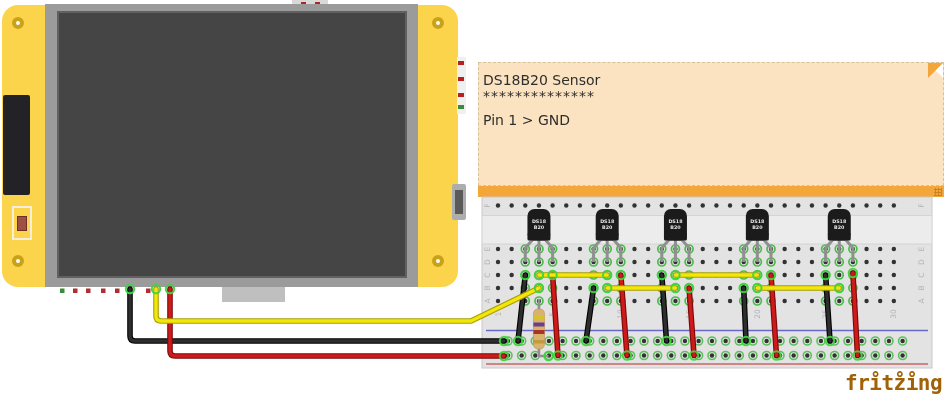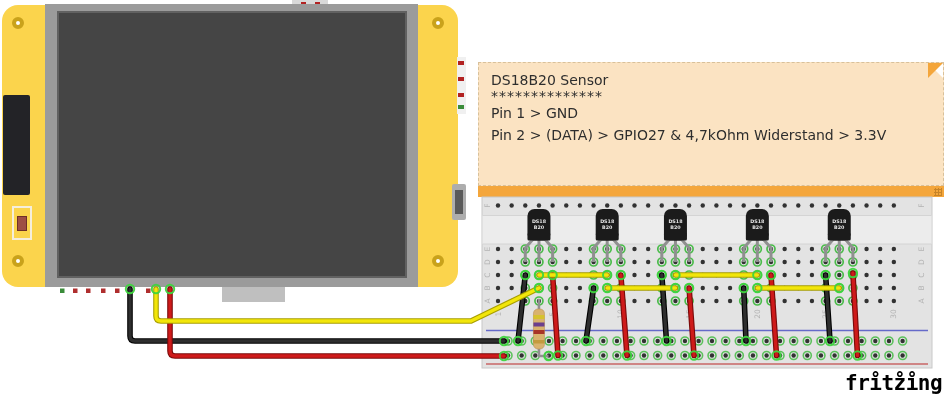--- a/index.html
+++ b/index.html
@@ -34,42 +34,42 @@
   .side-strip { position:absolute; left:457px; top:57px; width:9px; height:57px; background:#F0F0F0; }
   .side-strip .pin { position:absolute; left:1px; width:6px; height:4px; }
   .usb { position:absolute; left:452px; top:184px; width:14px; height:36px; background:#ADADAD; border-radius:2px; }
   .usb .usb-inner { position:absolute; left:3px; top:6px; width:8px; height:24px; background:#5A5A5A; }
   .tab-bottom { position:absolute; left:222px; top:287px; width:63px; height:15px; background:#BFBFBF; }
 
   
   .note {
     position:absolute; left:478px; top:62px; width:466px; height:124px;
     border:1px dashed #D8C09A;
-    padding:9px 0 0 12px; color:#2E2E2E;
+    padding:9px 0 0 4px; color:#2E2E2E;
   }
   .note-title { font-size:14px; line-height:17px; }
   .note-sep   { font-size:14px; line-height:14px; letter-spacing:1px; }
-  .note-lines { }
+  .note-lines { margin-top:7px; }
   .note-line  { font-size:14px; line-height:21.5px; white-space:nowrap; }
   .note-fold-notch { position:absolute; right:0; top:0; width:0; height:0;
     border-top:15px solid #ffffff; border-left:15px solid transparent; }
   .note-fold { position:absolute; right:0; top:0; width:0; height:0;
     border-left:15px solid transparent; border-bottom:15px solid transparent; }
   .note-bar { position:absolute; left:478px; top:186px; width:466px; height:11px; }
   .note-grip { position:absolute; right:2px; top:2px; width:8px; height:8px;
     background-image:radial-gradient(circle, #c78428 1px, transparent 1.2px);
     background-size:3px 3px; }
 
   
   .circuit { position:absolute; left:0; top:0; width:950px; height:403px; pointer-events:none; }
 
   
   .watermark {
     position:absolute; left:845px; top:371px; font-family:"DejaVu Sans Mono", monospace;
-    font-size:21px; font-weight:bold; color:#000000; letter-spacing:-0.5px;
+    font-size:21px; font-weight:bold; color:#a16207; letter-spacing:-0.5px;
   }
 </style>
 </head>
 <body>
 
 <div class="stage">
 
   <div class="tab-top">
     <div class="pin" style="left:9px"></div>
     <div class="pin" style="left:23px"></div>
@@ -95,21 +95,20 @@
   <div class="usb">
     <div class="usb-inner"></div>
   </div>
   <div class="tab-bottom"></div>
 
   <div class="note" style="background: rgb(251, 227, 194);">
     <div class="note-title">DS18B20 Sensor</div>
     <div class="note-sep">**************</div>
     <div class="note-lines">
       <div class="note-line">Pin 1 &gt; GND</div>
-      <div class="note-line">Pin 2 &gt; (DATA) &gt; GPIO27 &amp; 4,7kOhm Widerstand &gt; 3.3V</div>
     </div>
     <div class="note-fold-notch"></div>
     <div class="note-fold" style="border-bottom: 15px solid rgb(244, 166, 59); transform: rotate(180deg);"></div>
   </div>
   <div class="note-bar" style="background: rgb(244, 166, 59);">
     <div class="note-grip"></div>
   </div>
 
   <svg class="circuit" id="circuit" viewBox="0 0 950 403">
       <g>

